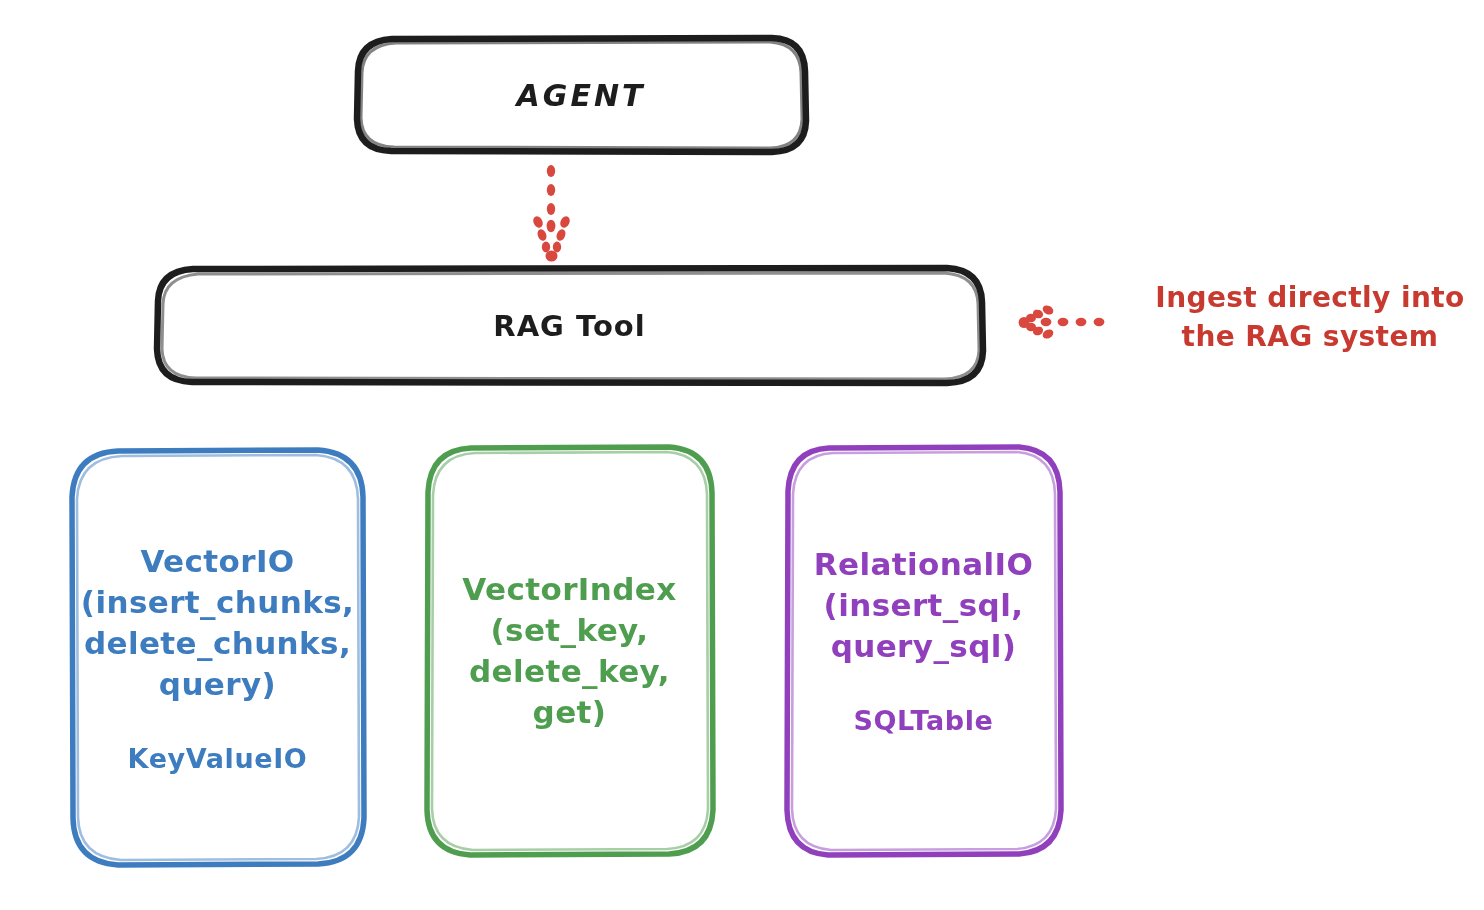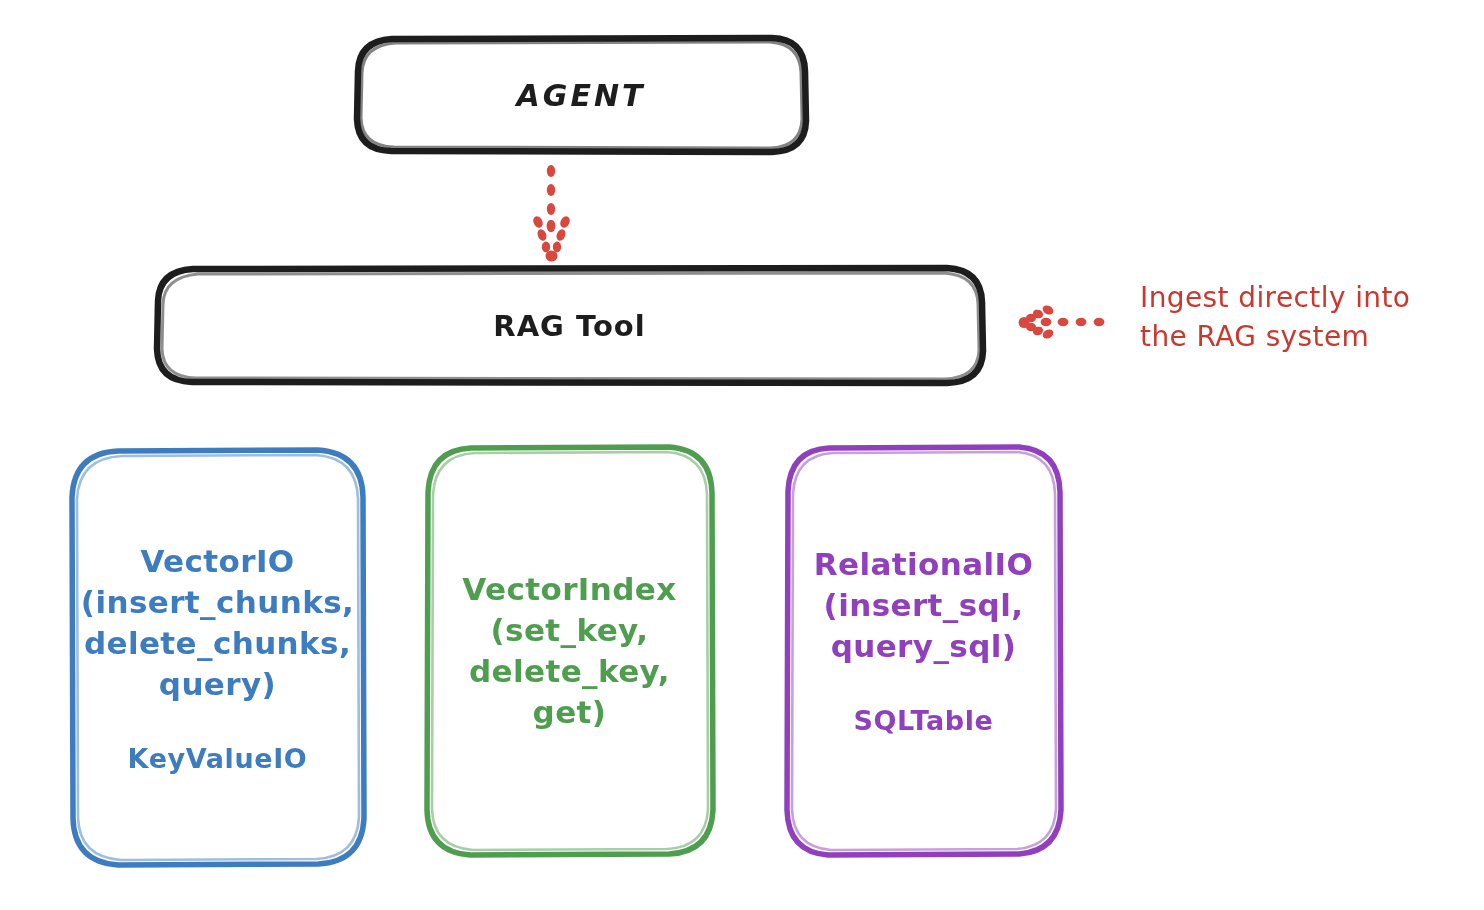--- a/index.html
+++ b/index.html
@@ -104,22 +104,23 @@
   #key-value-io-node .node-sublabel { color: #4f9e50; }
   #relational-io-node .node-label,
   #relational-io-node .node-sublabel { color: #9040bd; }
 
   
   #ingest-annotation {
     position: absolute;
     left: 1140px;
     top: 278px;
     width: 340px;
-    font-family: "DejaVu Sans", sans-serif;
-    font-weight: 400;
+    text-align: center;
+    font-family: "DejaVu Sans", sans-serif;
+    font-weight: 700;
     font-size: 28px;
     line-height: 1.4;
     letter-spacing: 0.4px;
     color: #c8392f;
     white-space: pre-line;
   }
 </style>
 </head>
 <body>
 

